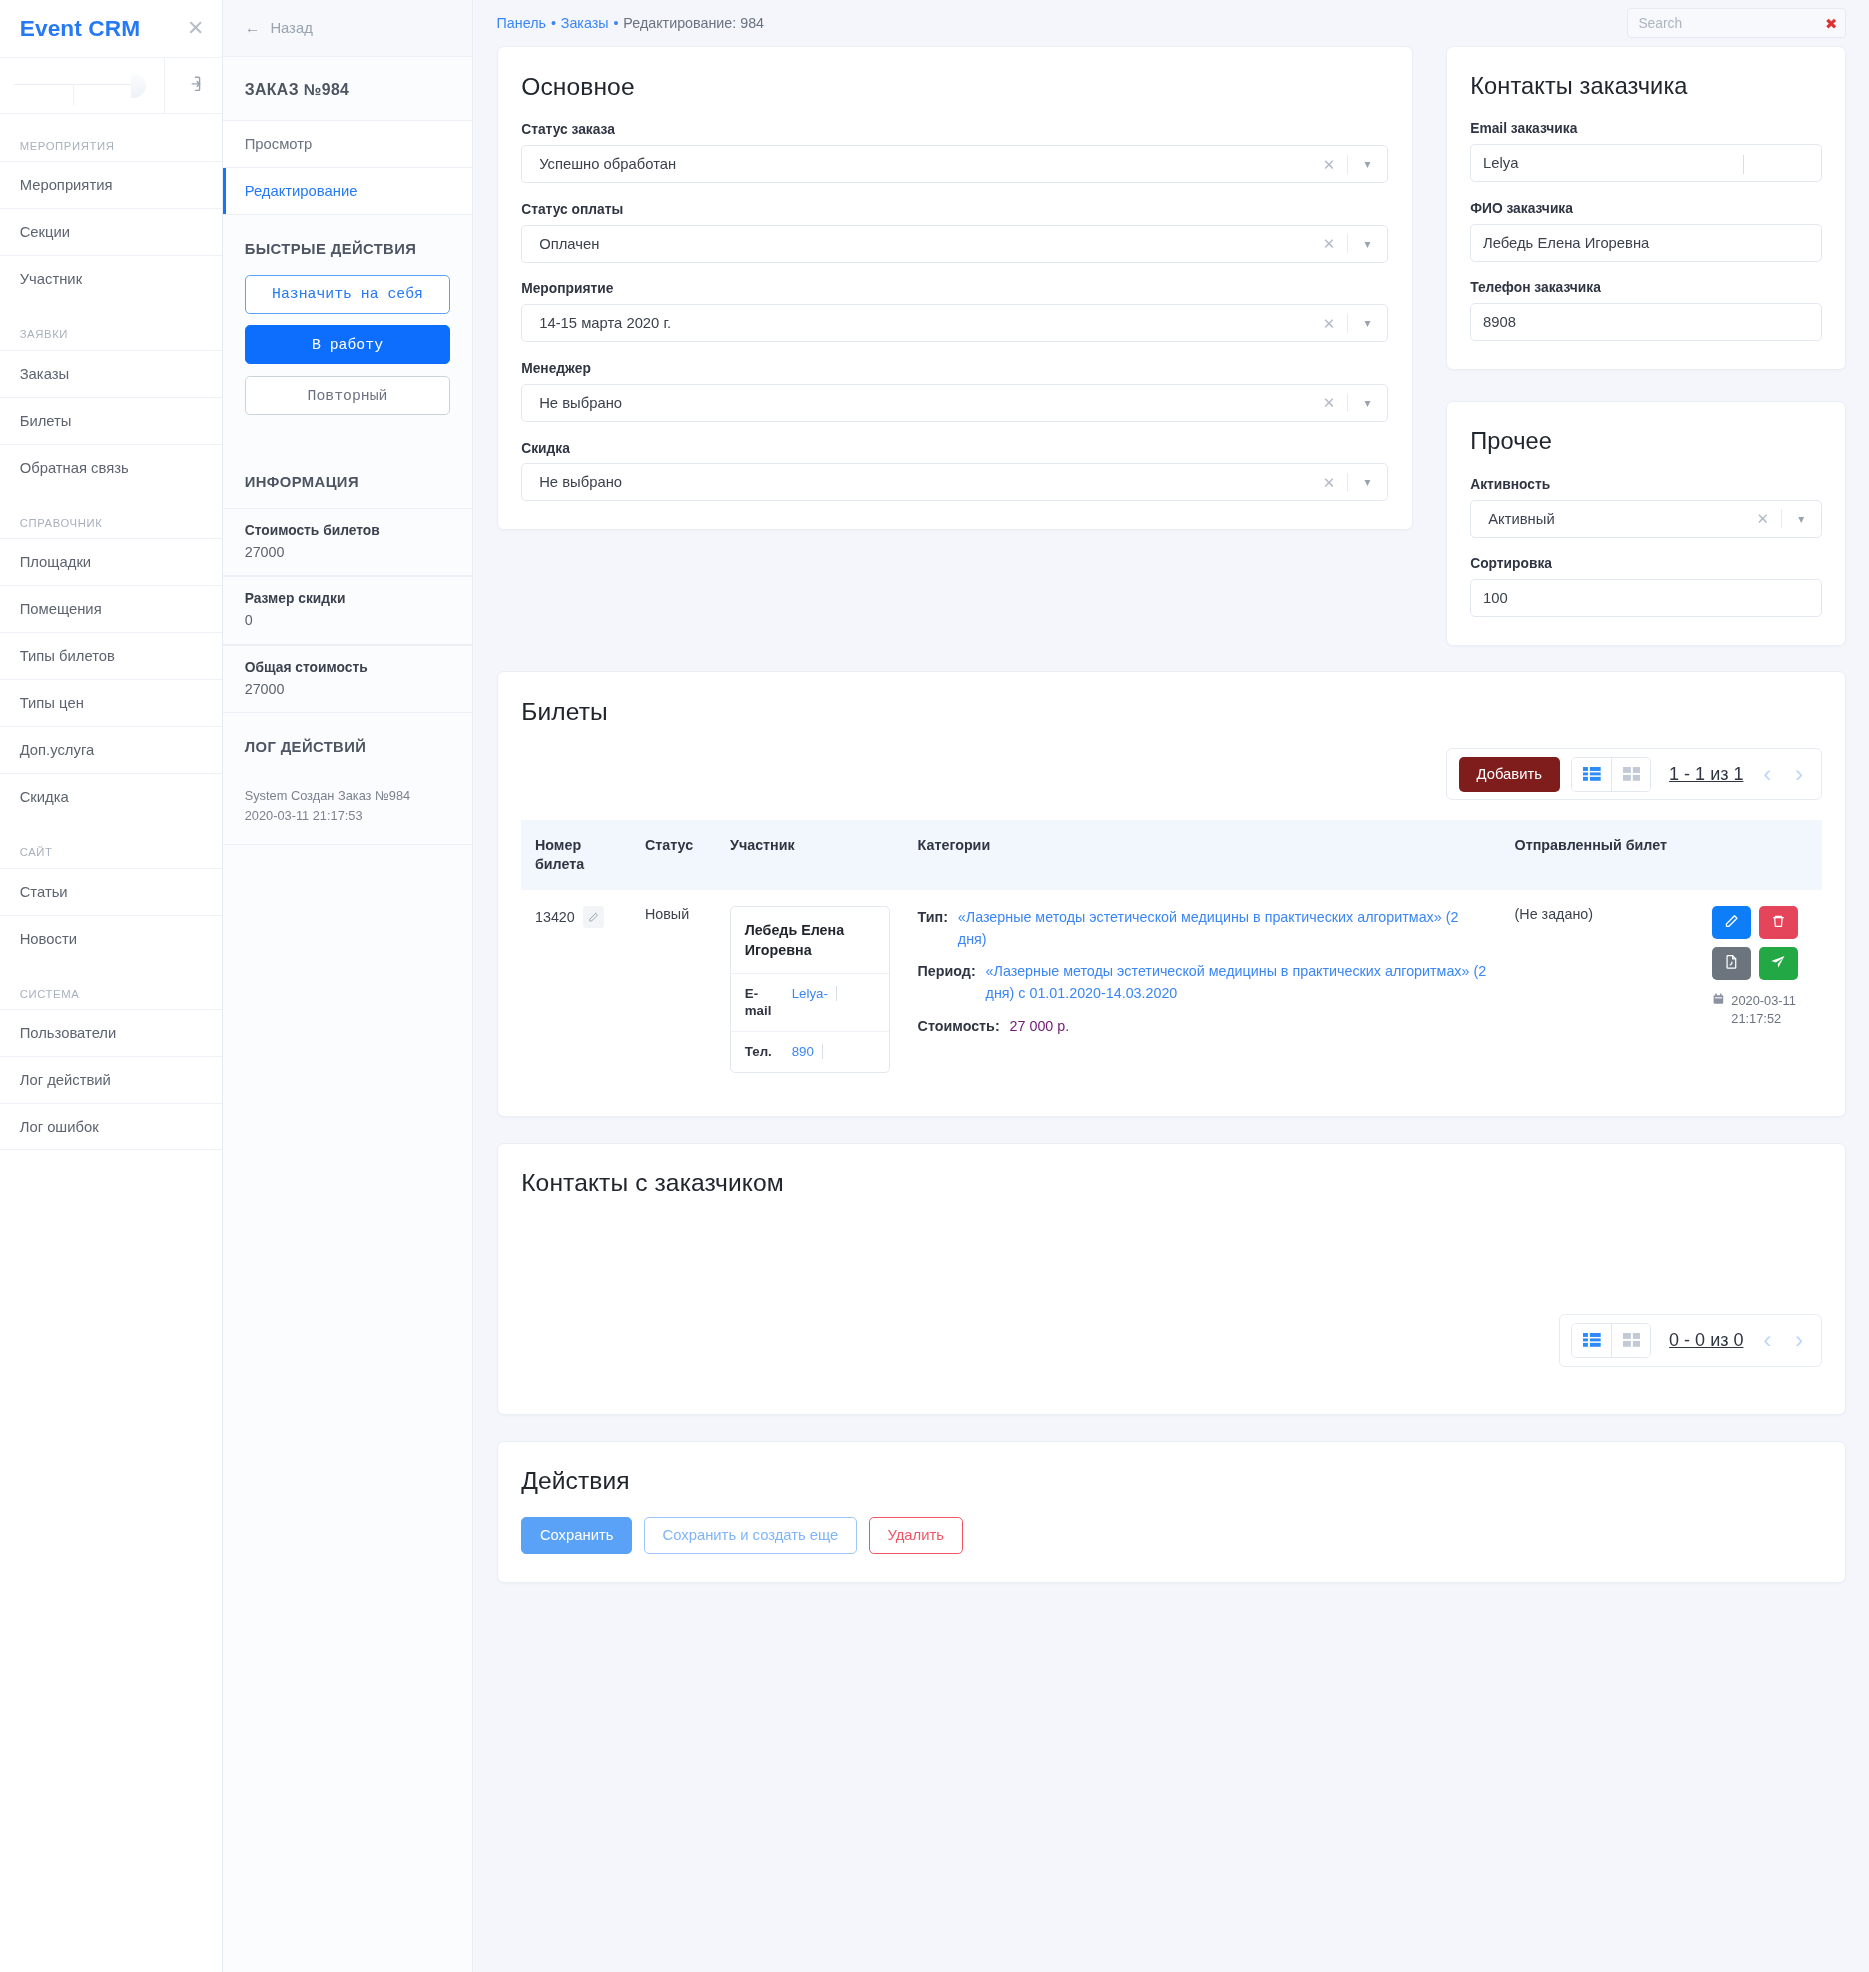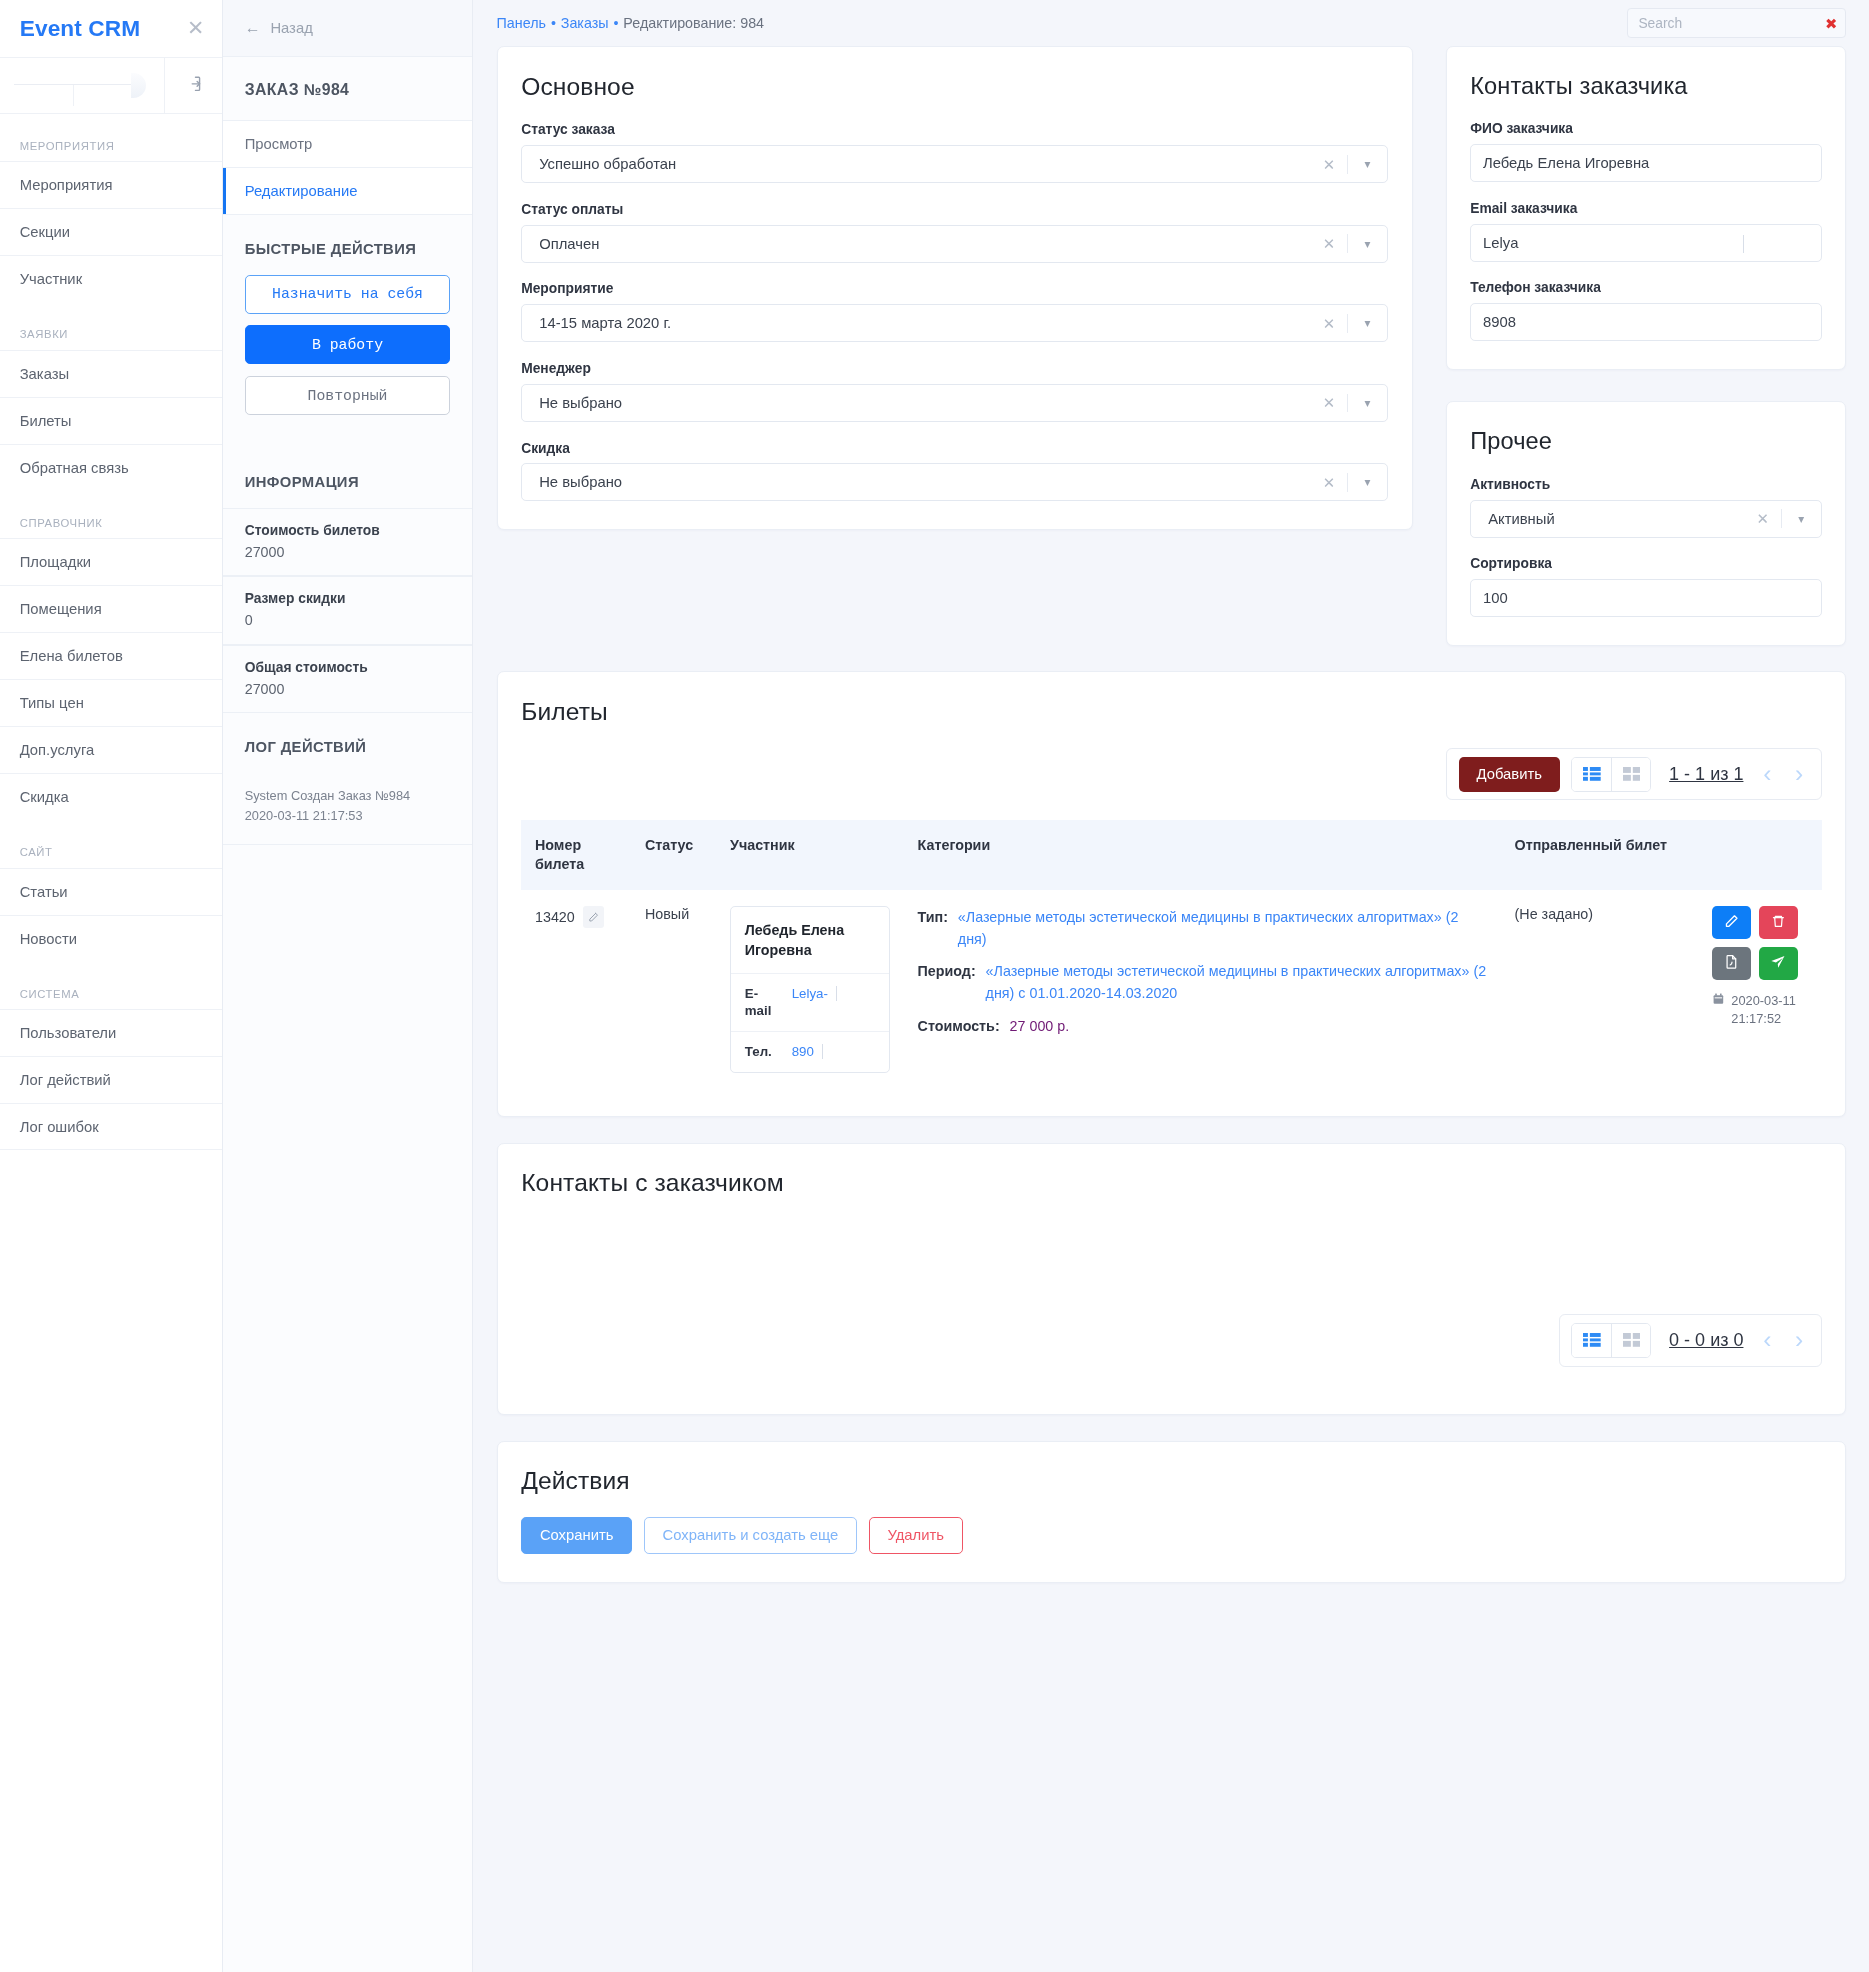--- a/index.html
+++ b/index.html
@@ -433,21 +433,21 @@
       </div>
 
     <div class="nav-group-title">СПРАВОЧНИК</div>
     <div class="nav-item">
         <span>Площадки</span>
       </div>
     <div class="nav-item">
         <span>Помещения</span>
       </div>
     <div class="nav-item">
-        <span>Елена билетов</span>
+        <span>Типы билетов</span>
       </div>
     <div class="nav-item">
         <span>Типы цен</span>
       </div>
     <div class="nav-item">
         <span>Доп.услуга</span>
       </div>
     <div class="nav-item">
         <span>Скидка</span>
       </div>
@@ -583,30 +583,30 @@
               </div>
             </div>
           </section>
         </div>
 
         <div class="col-right">
           <section class="card card-pad">
             <h2 class="card-title sm">Контакты заказчика</h2>
 
             <div class="field">
+              <div class="field-label">Email заказчика</div>
+              <div class="input-plain redact">
+                <span>Lelya</span>
+              </div>
+            </div>
+
+            <div class="field">
               <div class="field-label">ФИО заказчика</div>
               <div class="input-plain">
                 <span>Лебедь Елена Игоревна</span>
-              </div>
-            </div>
-
-            <div class="field">
-              <div class="field-label">Email заказчика</div>
-              <div class="input-plain redact">
-                <span>Lelya</span>
               </div>
             </div>
 
             <div class="field">
               <div class="field-label">Телефон заказчика</div>
               <div class="input-plain">
                 <span>8908</span>
               </div>
             </div>
           </section>

